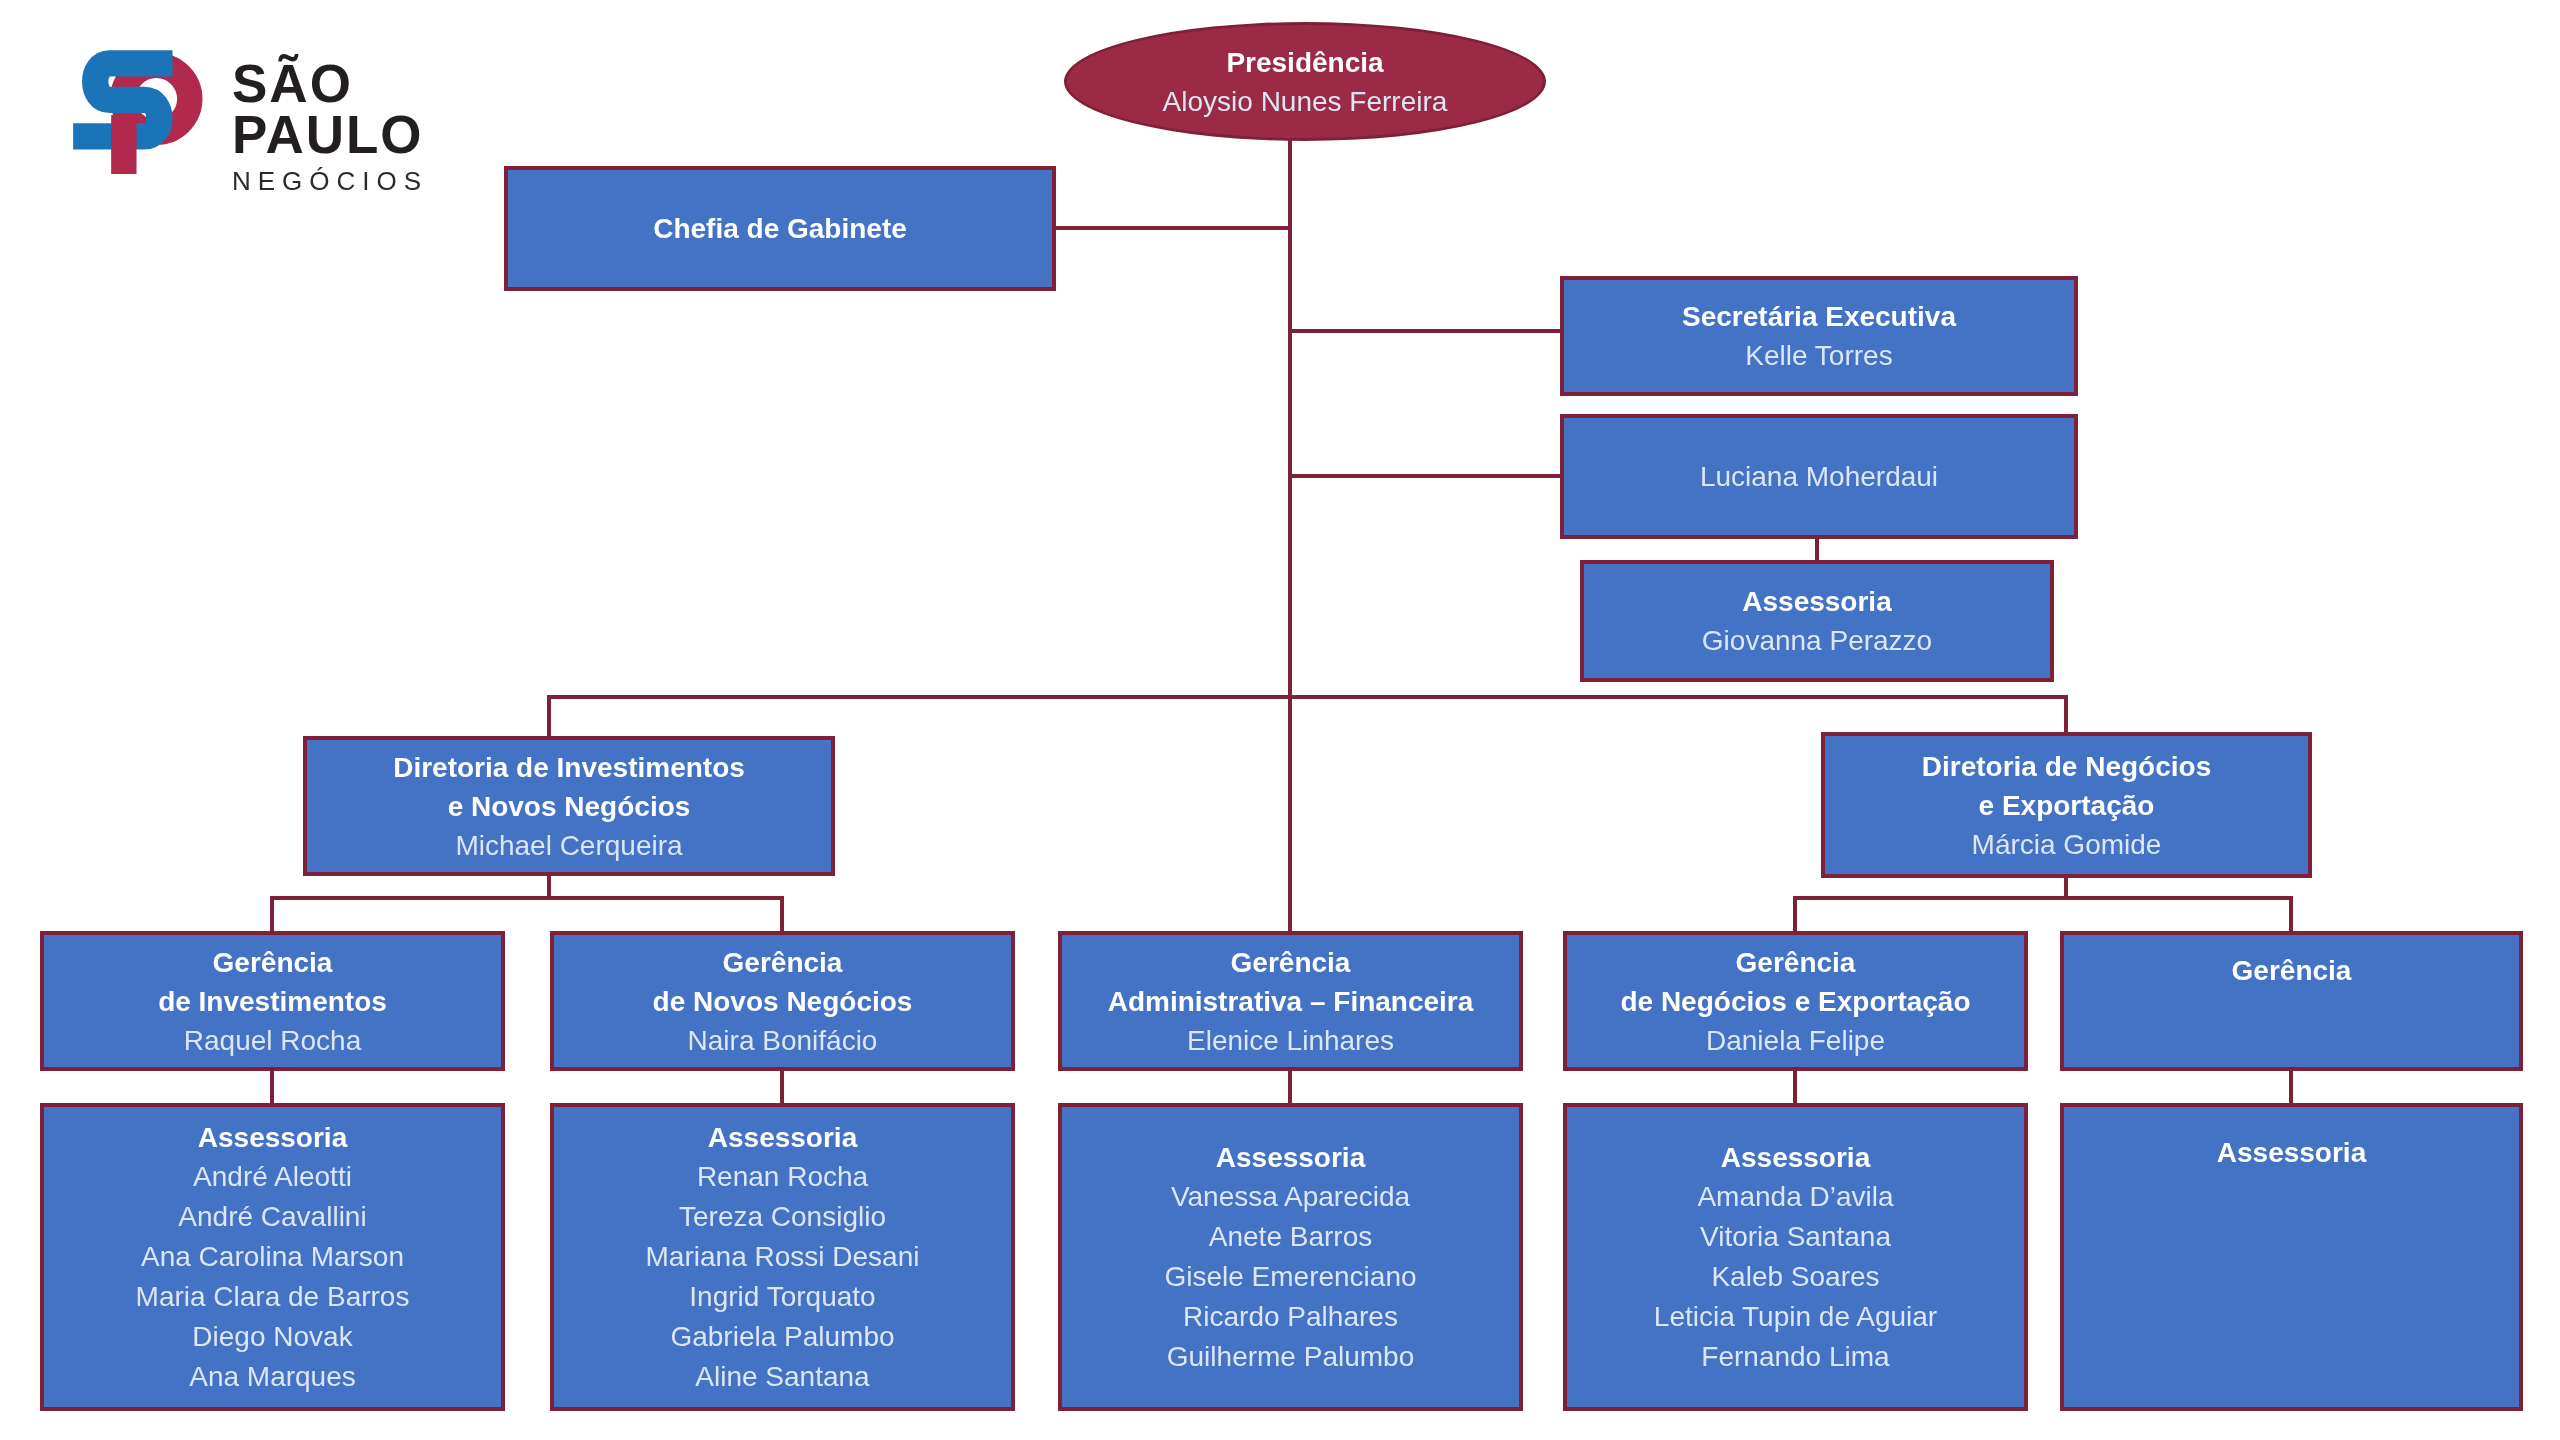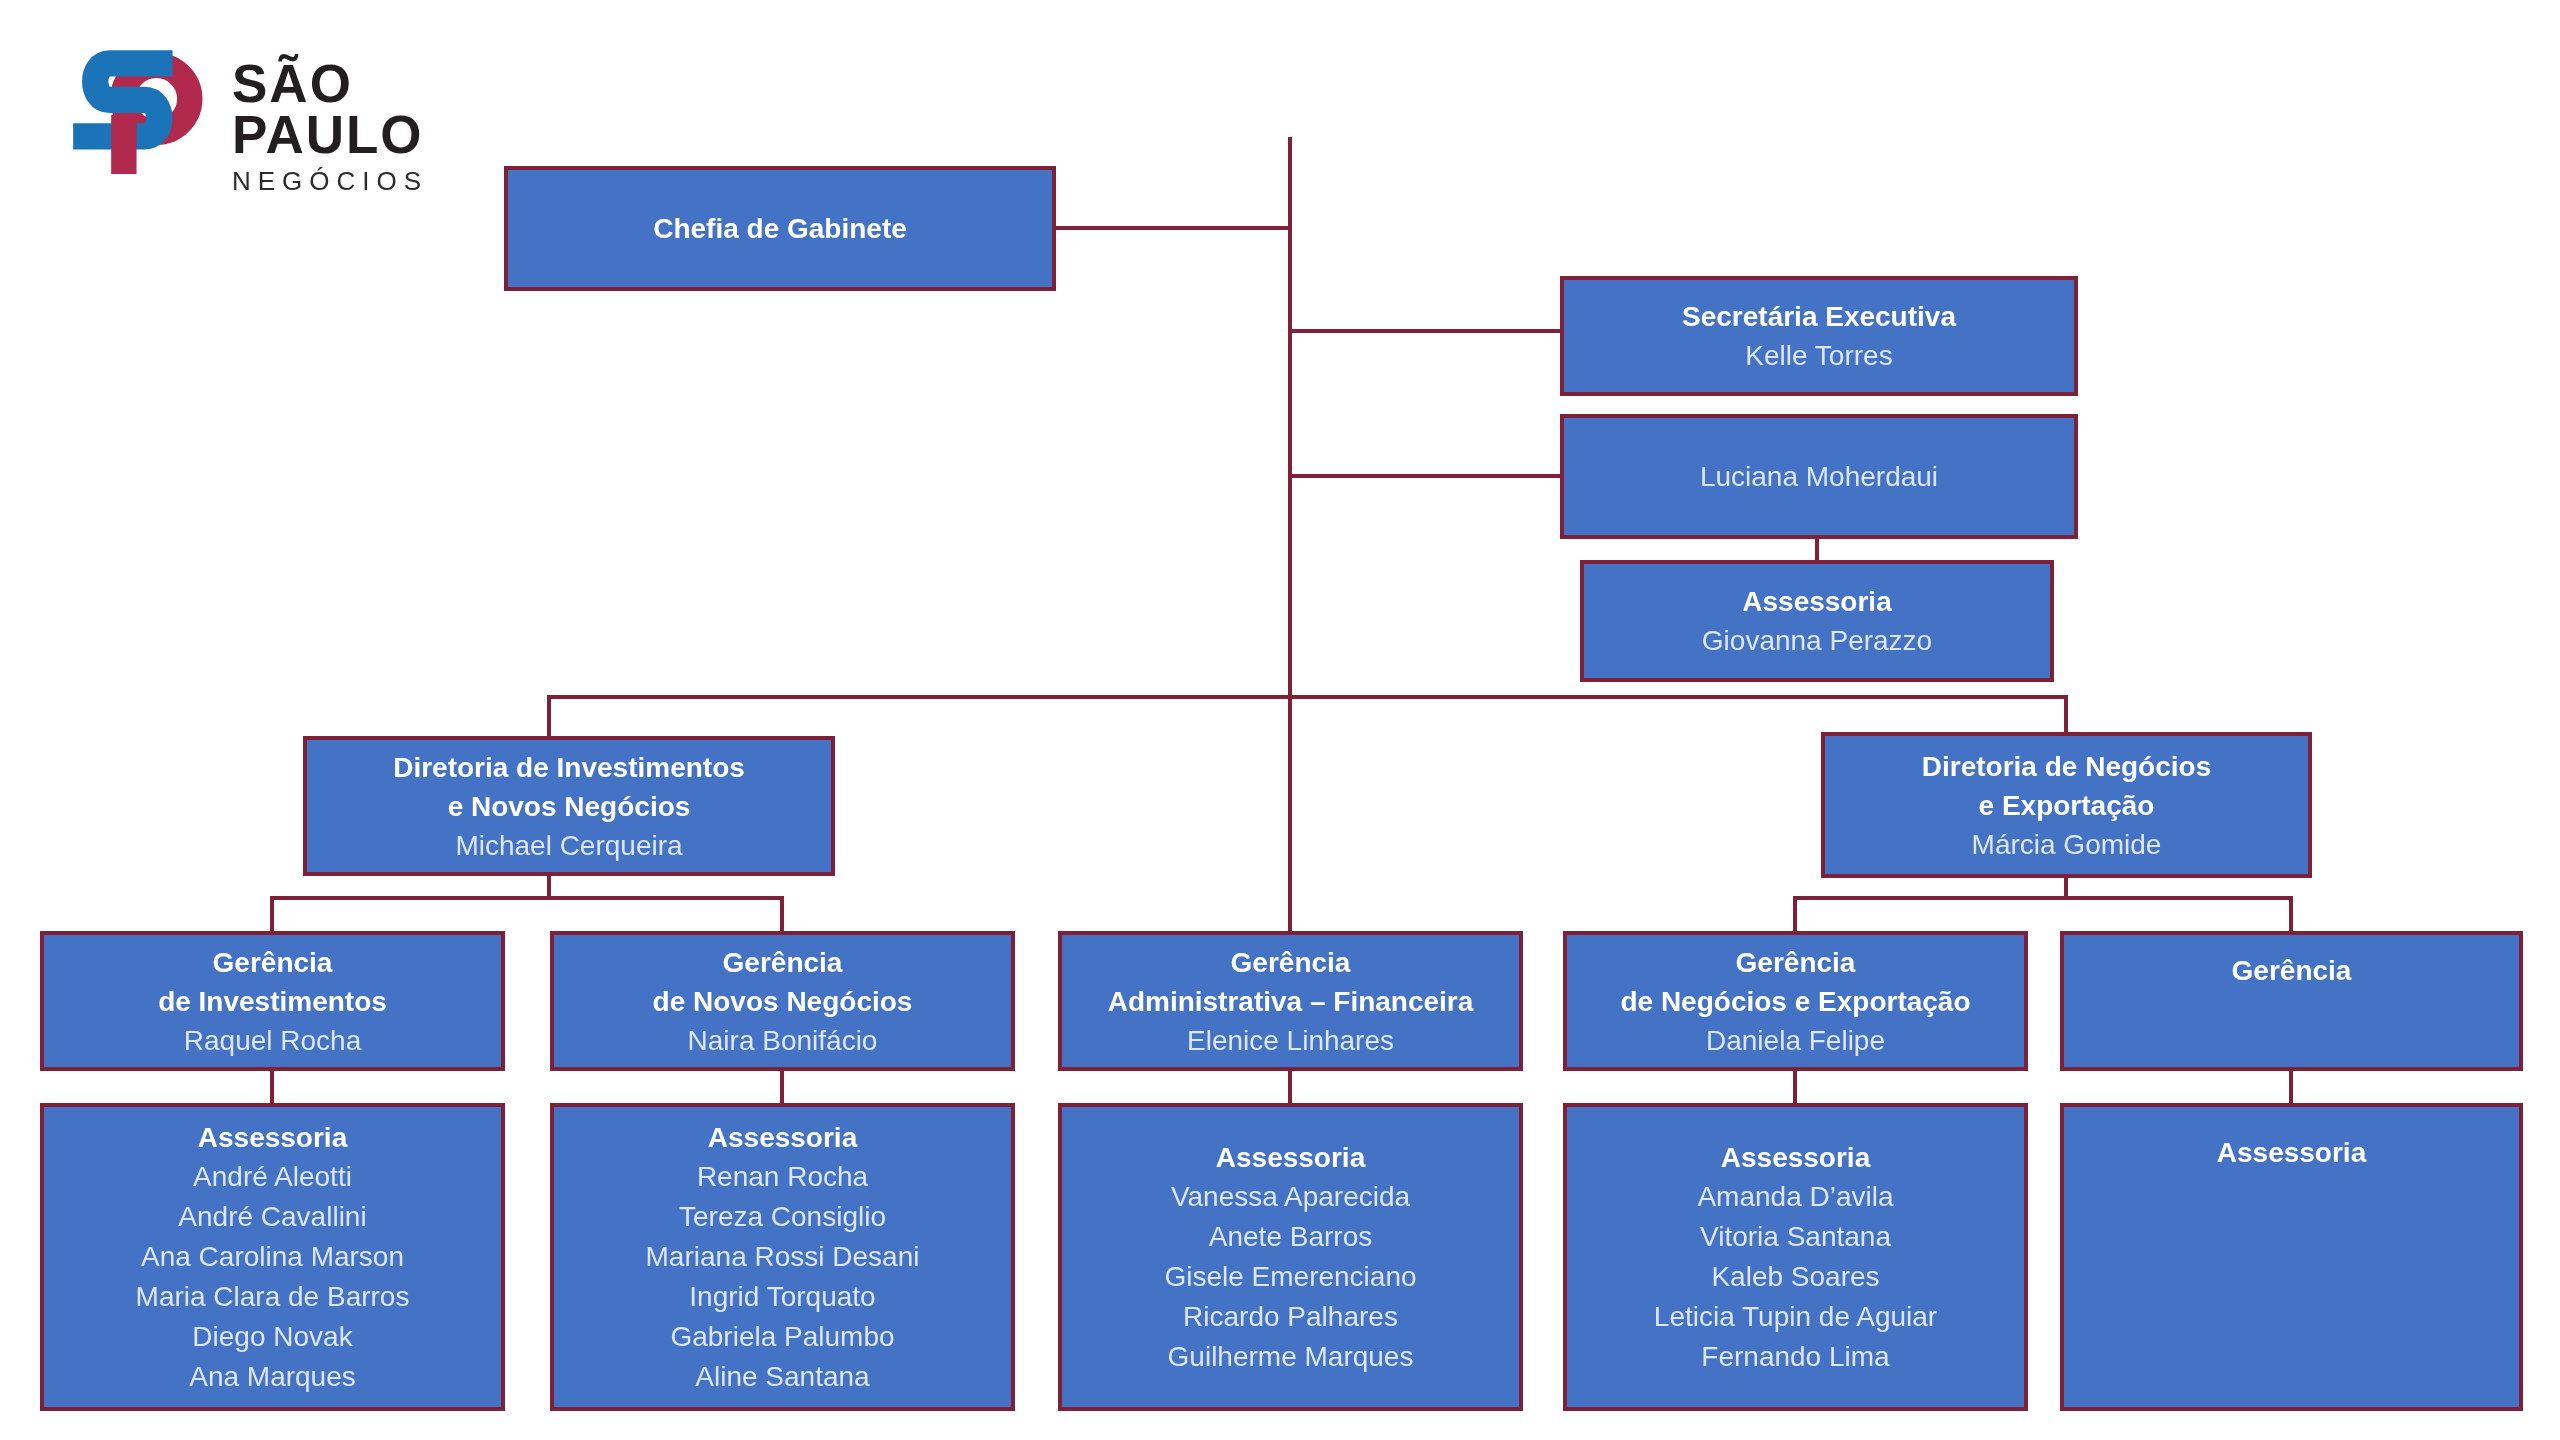--- a/index.html
+++ b/index.html
@@ -64,20 +64,24 @@
   <div class="line" style="left:2064px;top:876px;width:4px;height:24px"></div>
   <div class="line" style="left:1793px;top:896px;width:500px;height:4px"></div>
   <div class="line" style="left:1793px;top:896px;width:4px;height:37px"></div>
   <div class="line" style="left:2289px;top:896px;width:4px;height:37px"></div>
   <div class="line" style="left:270px;top:1069px;width:4px;height:36px"></div>
   <div class="line" style="left:780px;top:1069px;width:4px;height:36px"></div>
   <div class="line" style="left:1288px;top:1069px;width:4px;height:36px"></div>
   <div class="line" style="left:1793px;top:1069px;width:4px;height:36px"></div>
   <div class="line" style="left:2289px;top:1069px;width:4px;height:36px"></div>
 
+  <div class="ellipse">
+    <div class="title">Presidência</div>
+    <div class="name">Aloysio Nunes Ferreira</div>
+  </div>
 
   <div class="box" style="left:504px;top:166px;width:552px;height:125px">
     <div class="title">Chefia de Gabinete</div>
   </div>
 
   <div class="box" style="left:1560px;top:276px;width:518px;height:120px">
     <div class="title">Secretária Executiva</div>
     <div class="name">Kelle Torres</div>
   </div>
 
@@ -154,21 +158,21 @@
       </div>
   </div>
 
   <div class="box members" style="left:1058px;top:1103px;width:465px;height:308px">
     <div class="title">Assessoria</div>
     <div>
         <div class="member">Vanessa Aparecida</div>
         <div class="member">Anete Barros</div>
         <div class="member">Gisele Emerenciano</div>
         <div class="member">Ricardo Palhares</div>
-        <div class="member">Guilherme Marques</div>
+        <div class="member">Guilherme Palumbo</div>
       </div>
   </div>
 
   <div class="box members" style="left:1563px;top:1103px;width:465px;height:308px">
     <div class="title">Assessoria</div>
     <div>
         <div class="member">Amanda D’avila</div>
         <div class="member">Vitoria Santana</div>
         <div class="member">Kaleb Soares</div>
         <div class="member">Leticia Tupin de Aguiar</div>

